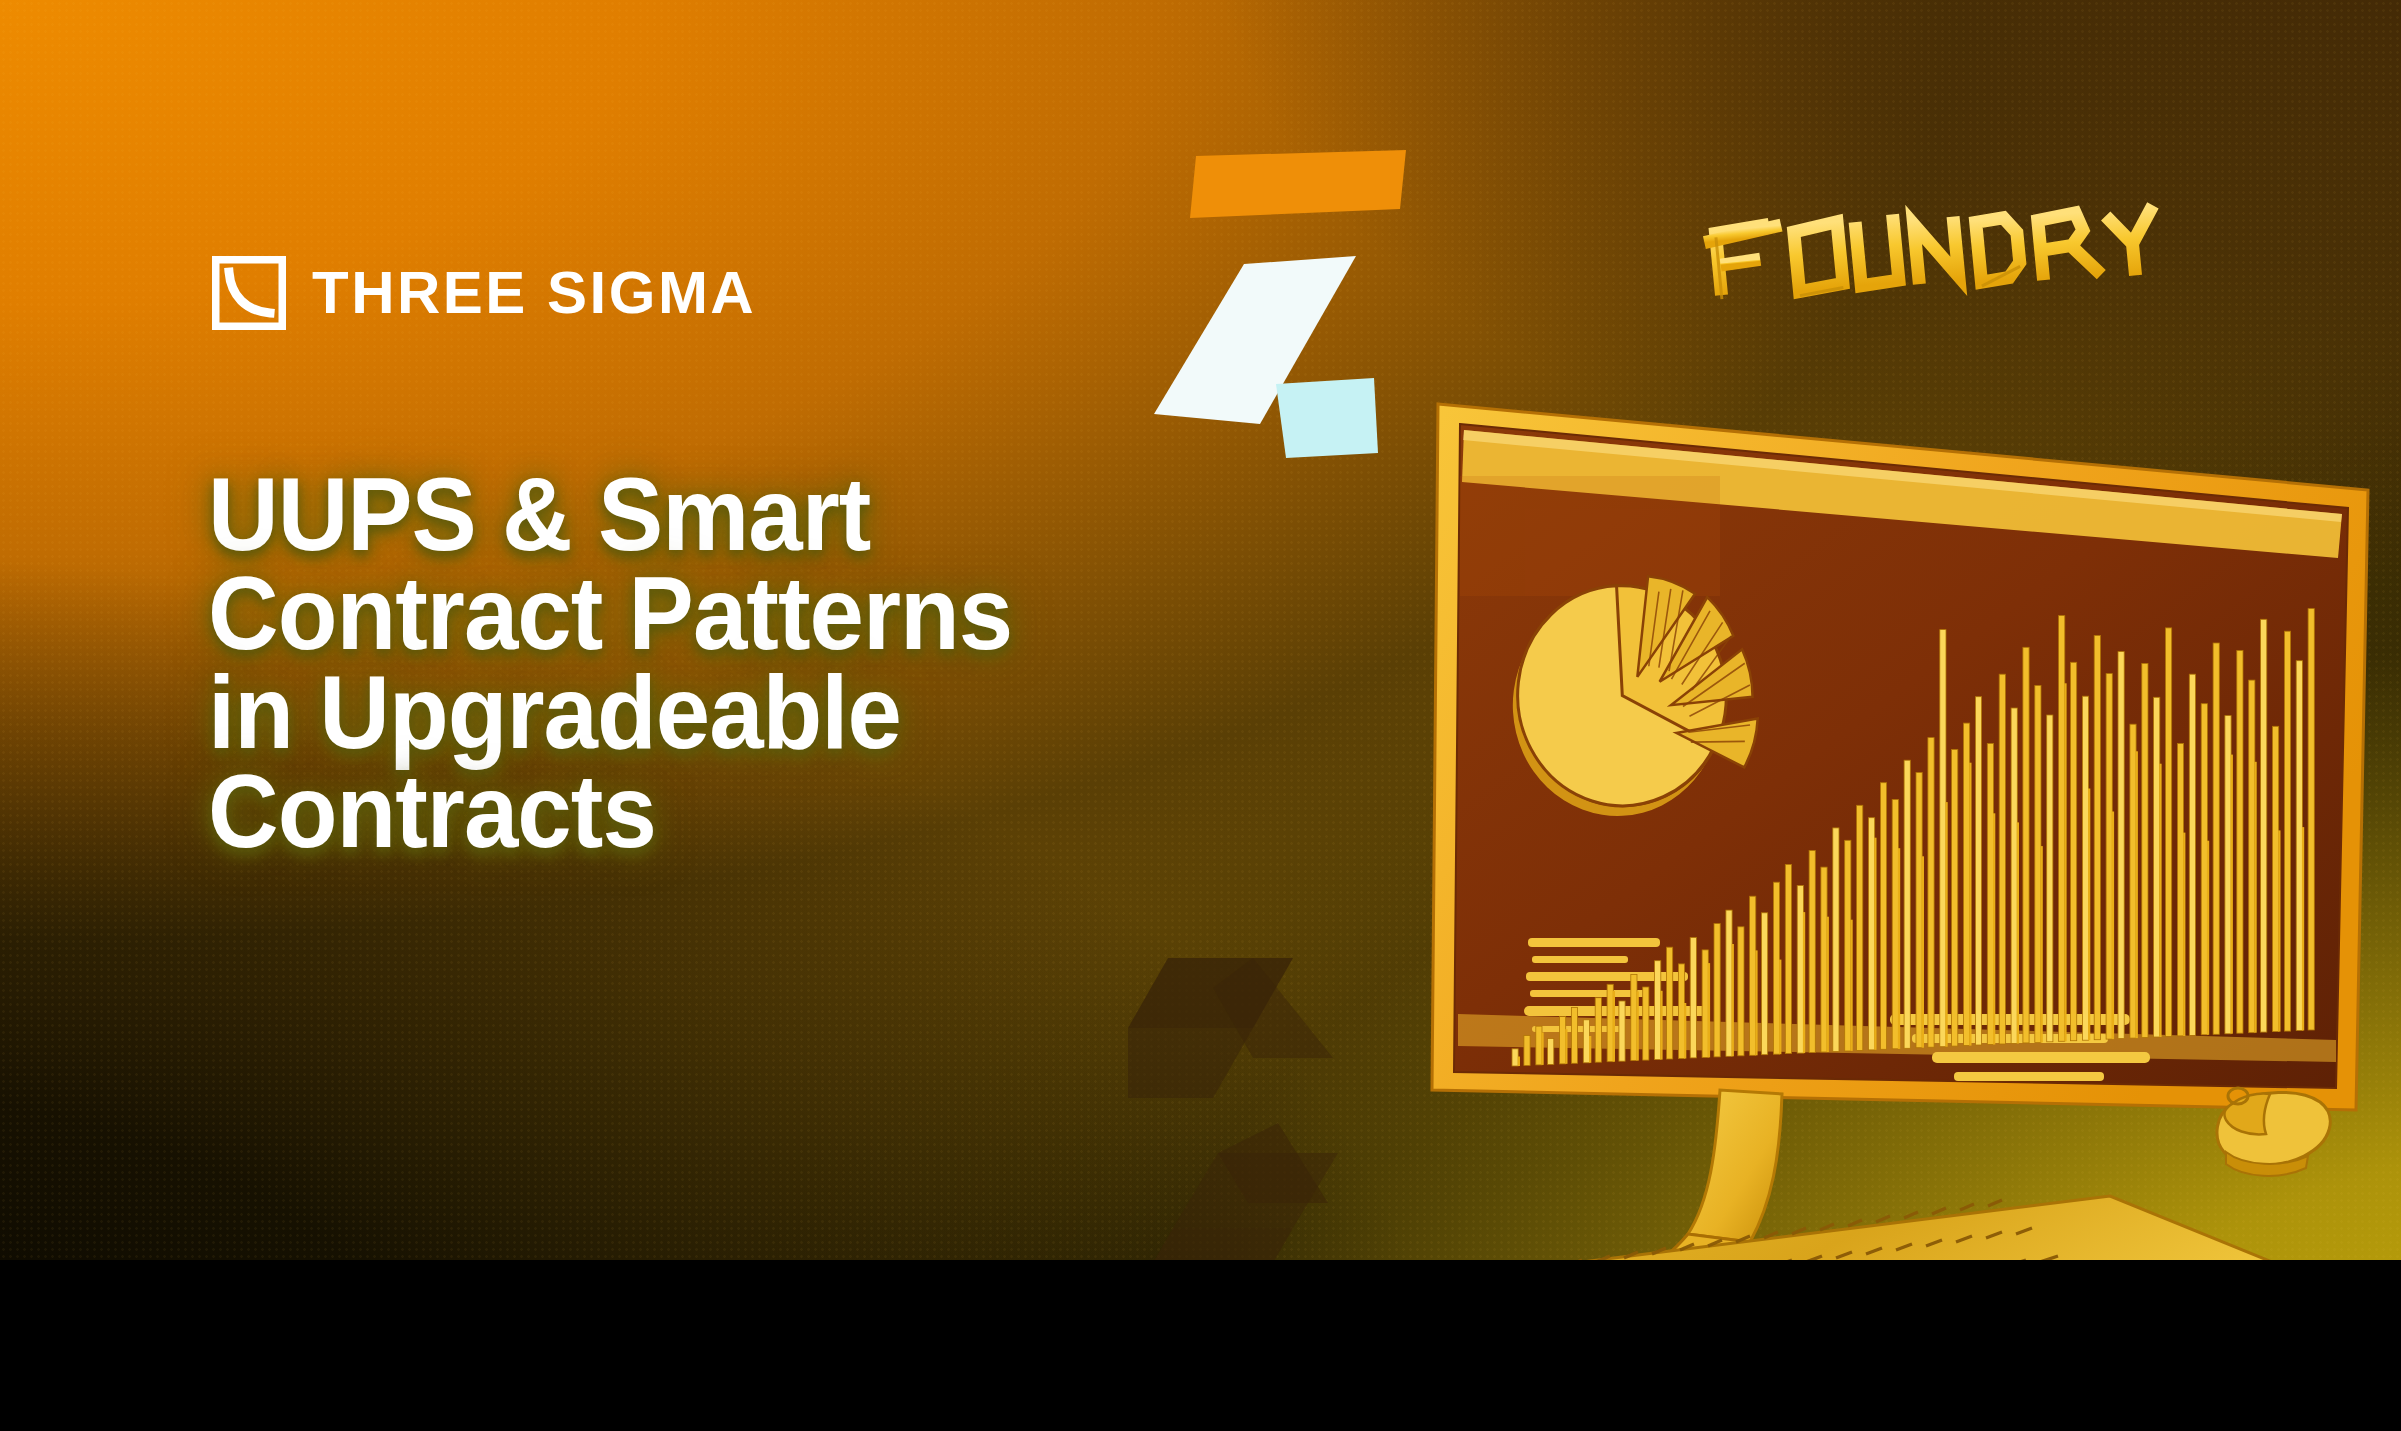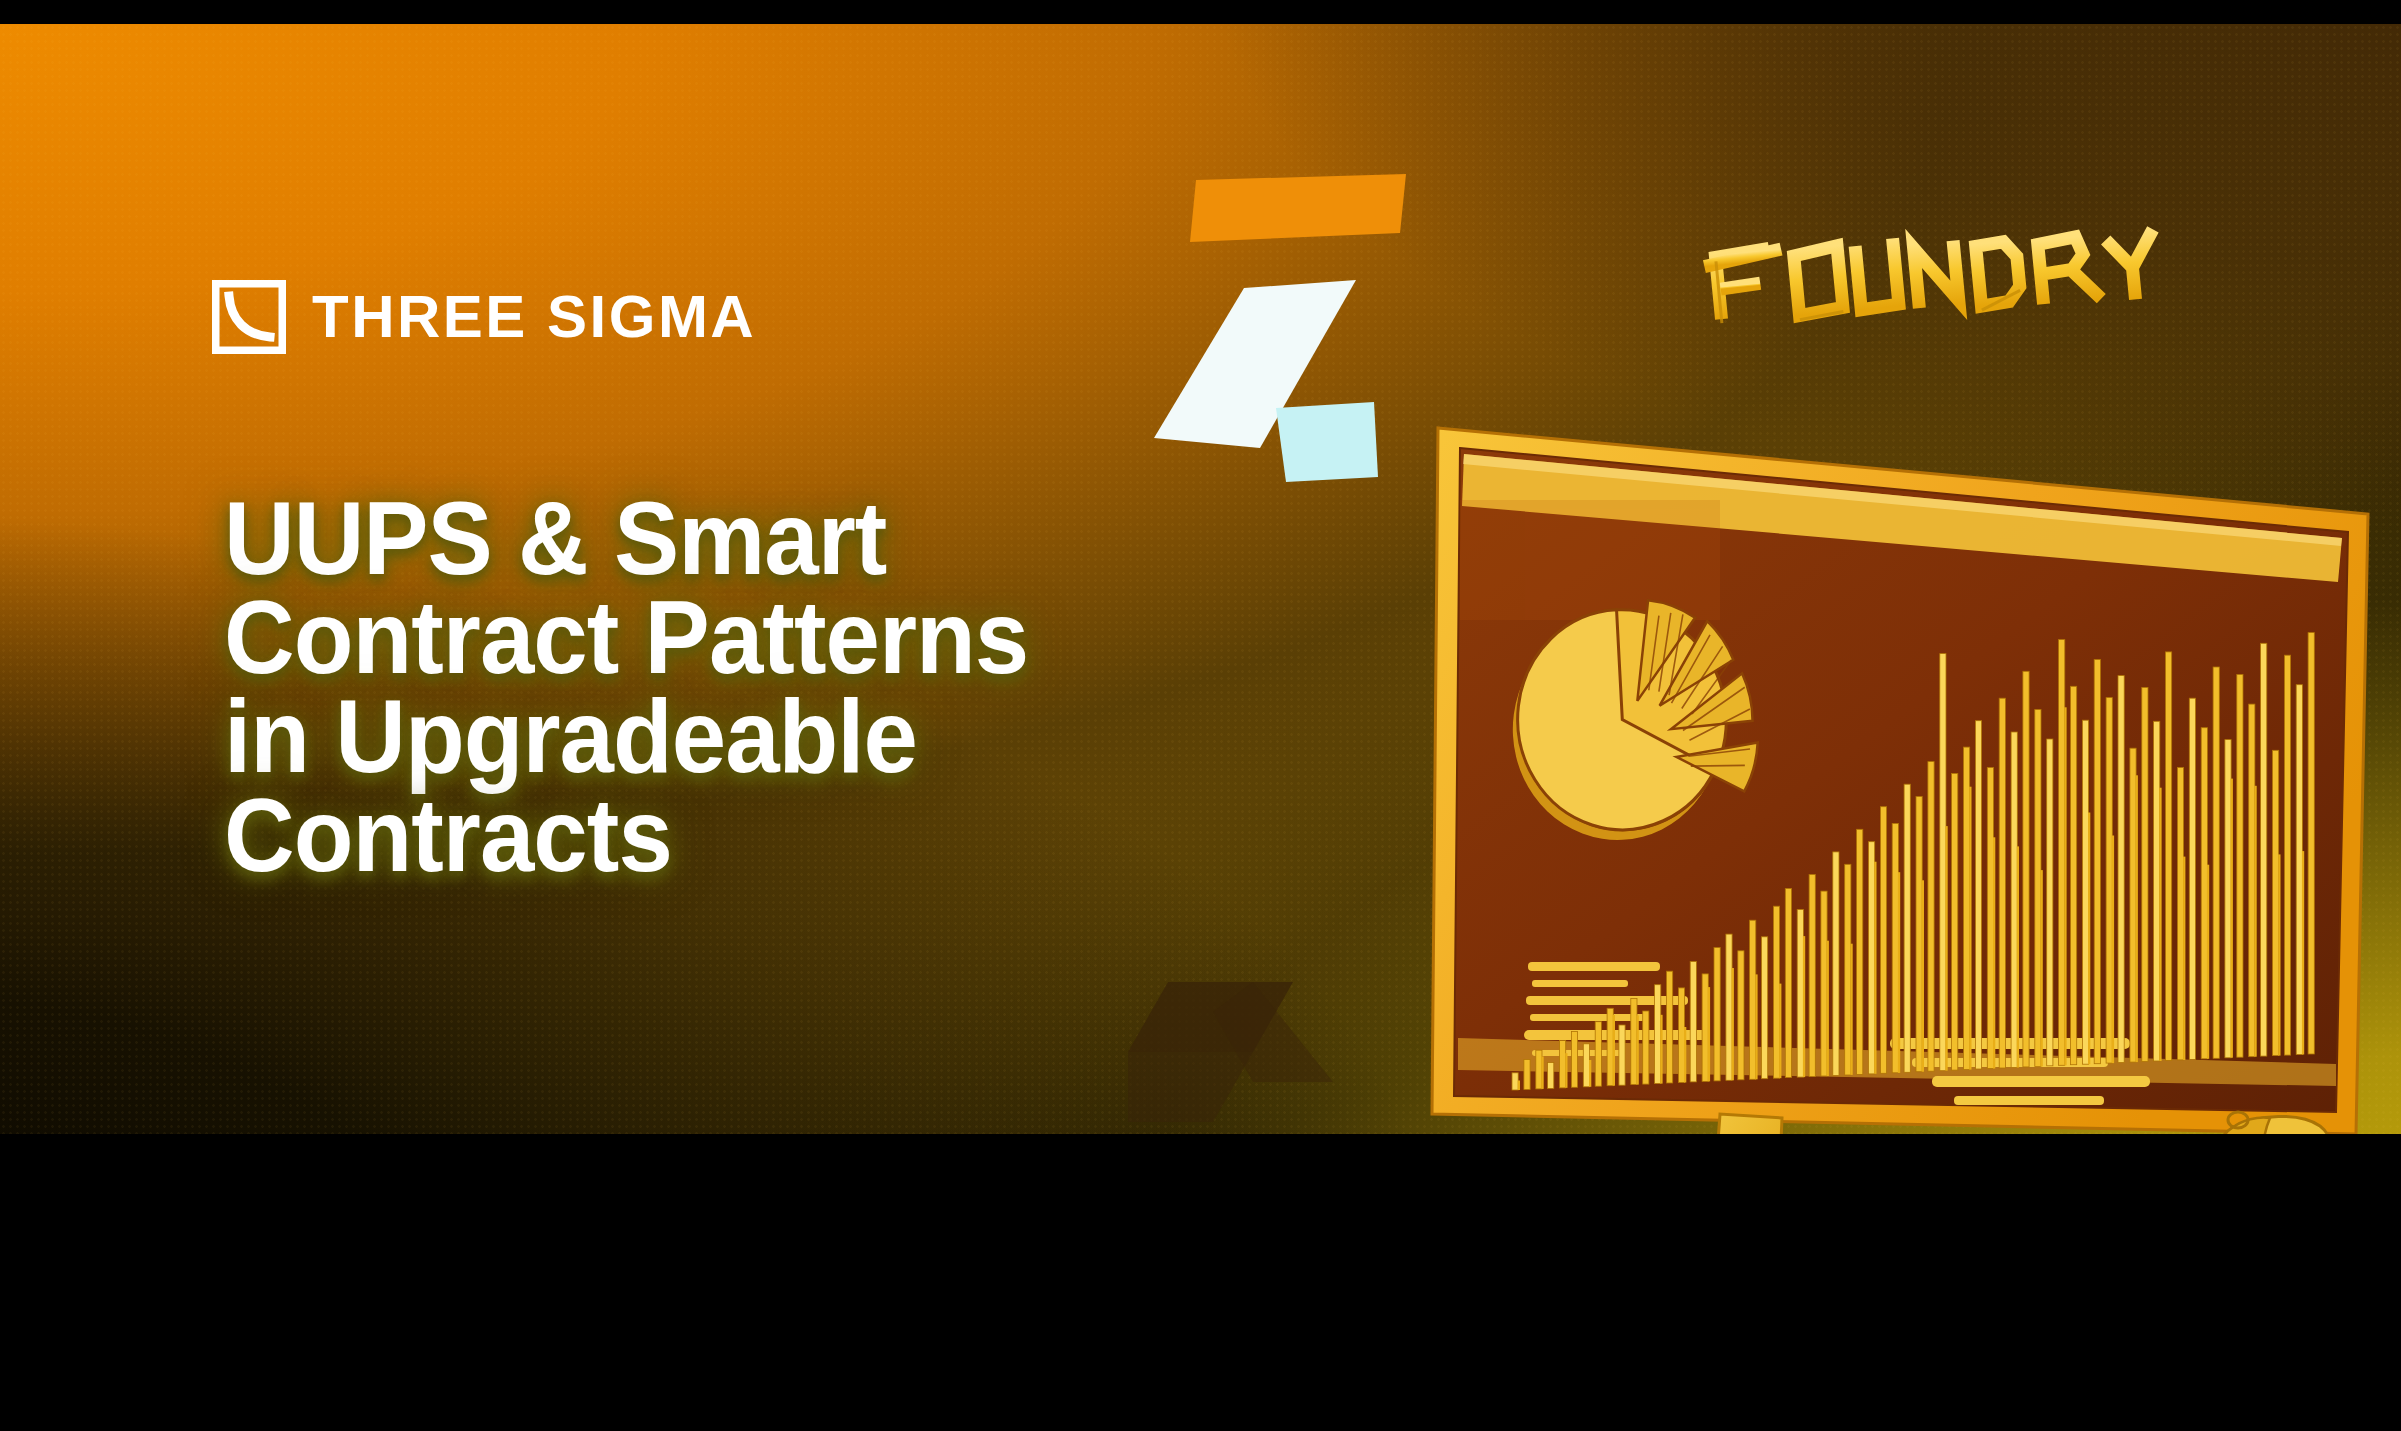--- a/index.html
+++ b/index.html
@@ -2,25 +2,24 @@
 <html><head>
 <meta charset="utf-8">
 <style>
   html, body {
     margin: 0; padding: 0;
     background: #000;
   }
   #stage {
     position: relative;
     width: 2401px;
-    height: 1110px;
+    height: 1260px;
     overflow: hidden;
     font-family: "Liberation Sans", sans-serif;
     background: #B59A0B;
-    margin-top: 24px;
   }
 
   
   .bg-layer { position:absolute; inset:0; }
 
   .bg-base {
     background:
       radial-gradient(120% 110% at 0% 0%, #EE8B00 0%, #E07E00 22%, #C06C02 40%, #5A3F05 68%, #14100100 100%),
       linear-gradient(150deg, #E58700 0%, #C27406 26%, #7A5A07 52%, #2A2002 74%, #0C0A01 100%);
   }
@@ -56,21 +55,21 @@
     letter-spacing:2.5px;
     line-height:1;
     white-space:nowrap;
     font-family:"Liberation Sans", sans-serif;
     display:flex; align-items:center; gap:0;
   }
 
   
   #headline {
     position:absolute;
-    left:224px; top:465px;
+    left:208px; top:465px;
     width:1180px;
   }
   #headline .ln {
     display:block;
     color:#FFFFFF;
     font-family:"Liberation Sans", sans-serif;
     font-weight:bold;
     font-size:104px;
     line-height:99px;
     letter-spacing:-1px;

